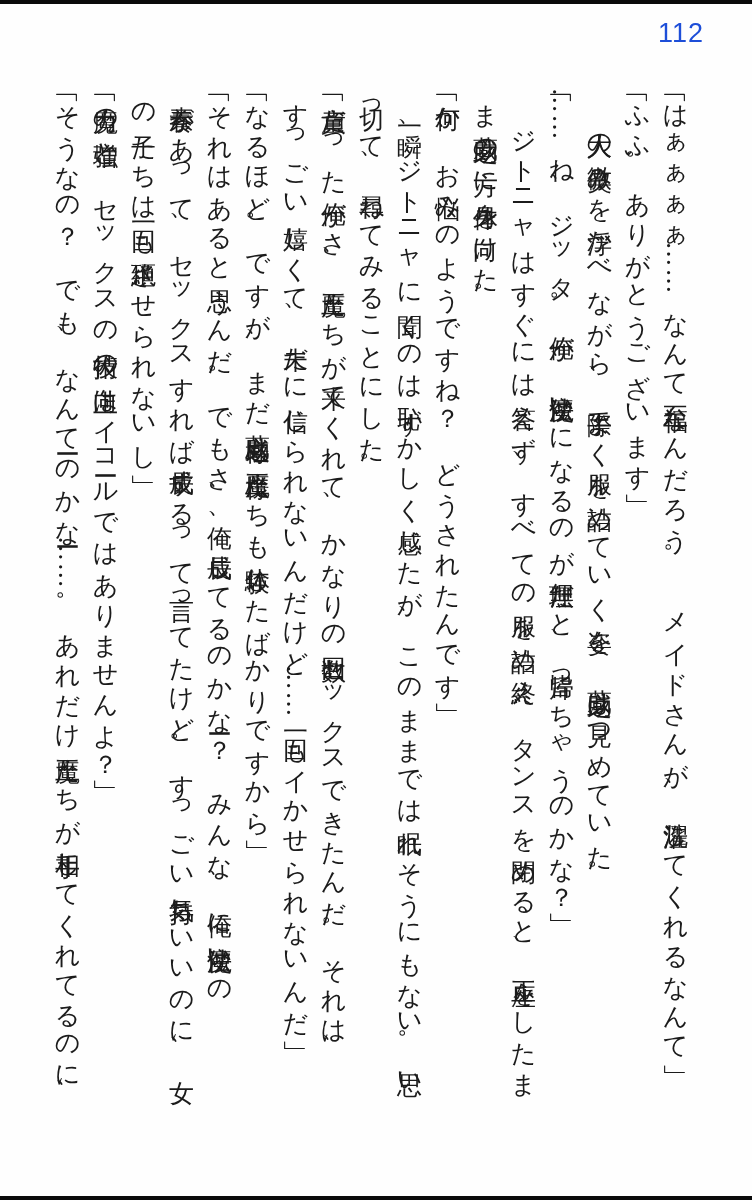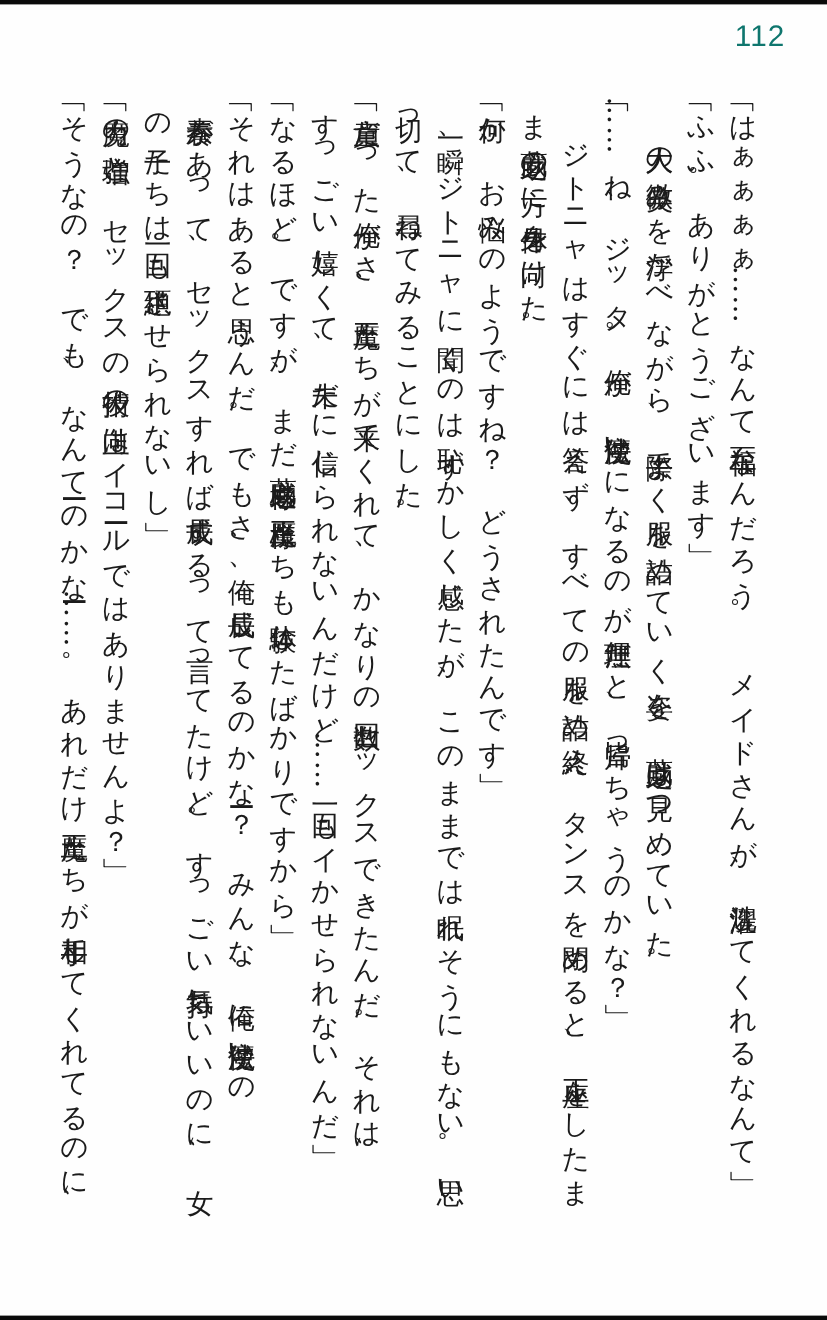--- a/index.html
+++ b/index.html
@@ -22,25 +22,25 @@
     left: 0;
     width: 752px;
     height: 4px;
     background: #0a0a0a;
   }
   .rule.top { top: 0; }
   .rule.bottom { bottom: 0; }
   .page-number {
     position: absolute;
     top: 18px;
-    right: 38px;
+    right: 48px;
     font-family: "Liberation Sans", "DejaVu Sans", sans-serif;
     font-size: 27px;
     letter-spacing: 1px;
-    color: #0f766e;
+    color: #1d4ed8;
   }
   .text-block {
     position: absolute;
     top: 86px;
     right: 64px;
     width: 646px;
     height: 1092px;
     display: flex;
     flex-direction: row-reverse;
     justify-content: flex-start;

